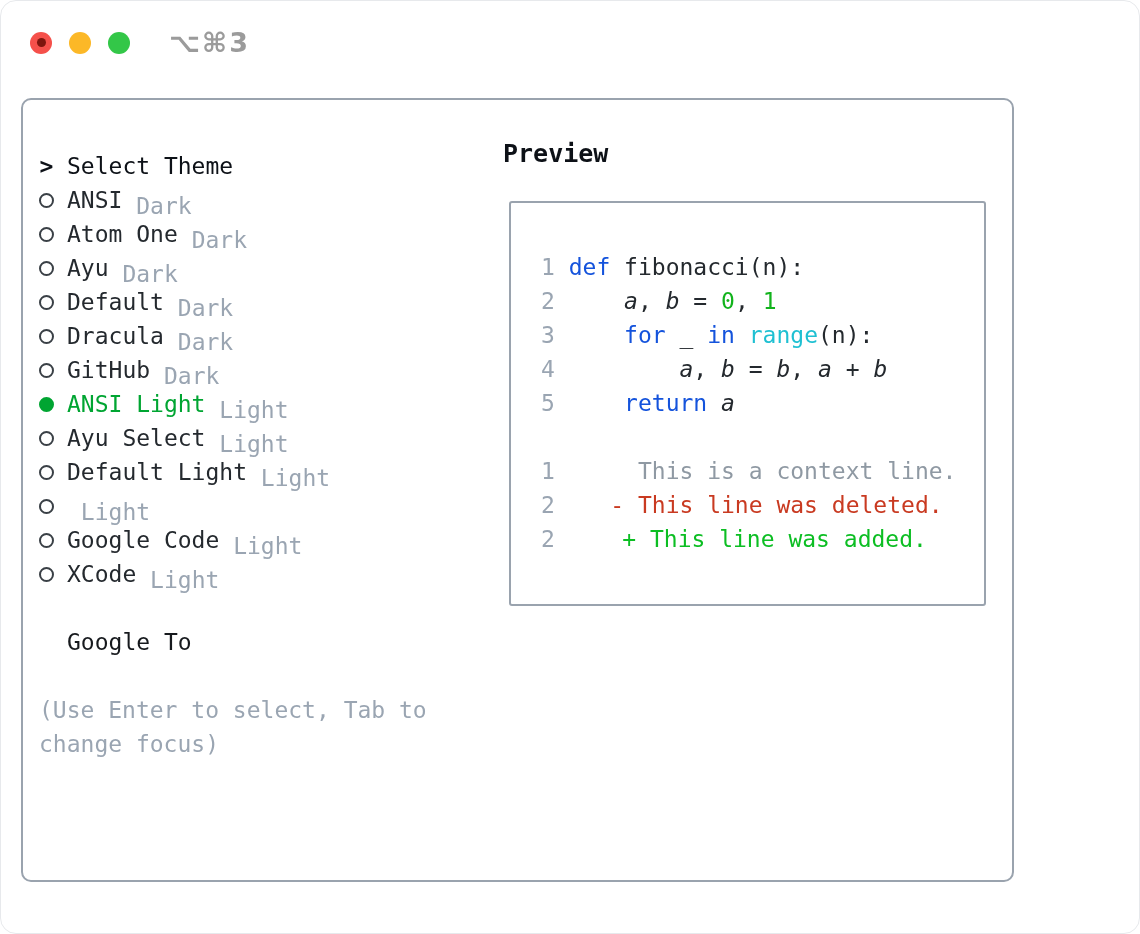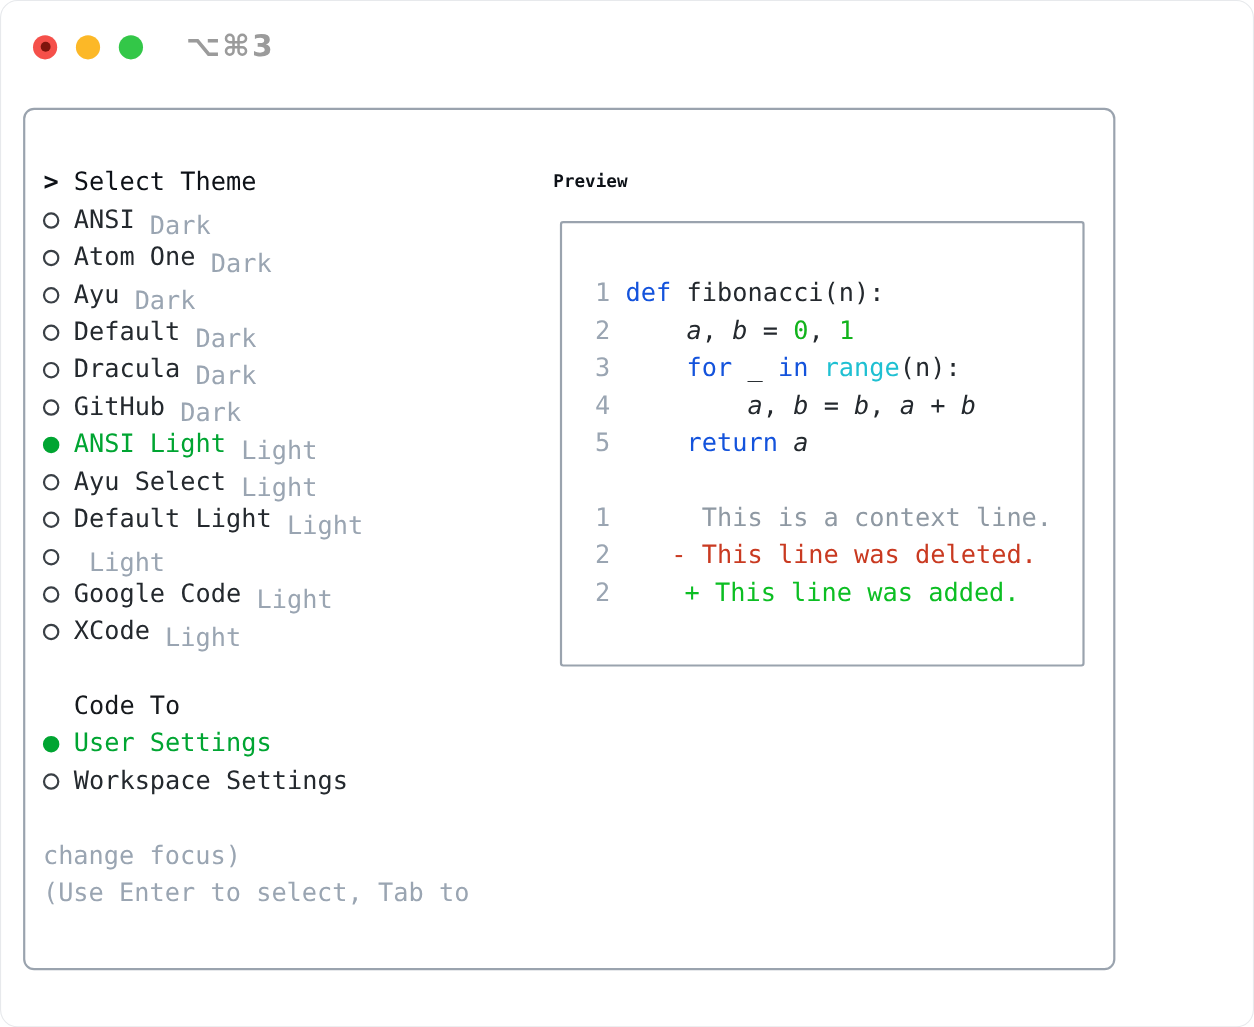--- a/index.html
+++ b/index.html
@@ -27,22 +27,22 @@
   .prompt{font-weight:bold;color:#0d1117;}
   .heading-label{font-weight:normal;color:#0d1117;}
   .radio{box-sizing:border-box;width:15px;height:15px;border:2px solid #3a4046;border-radius:50%;}
   .item .label{color:var(--text);text-align:center;}
   .item .suffix{color:var(--muted);margin-top:11px;}
   .item.selected .label{color:var(--accent-green);}
   .item.selected .radio{background:var(--accent-green);border-color:var(--accent-green);}
   .apply-heading .label{color:#16191d;}
   .help-row{color:var(--muted);}
   
-  .preview-label{position:absolute;left:480px;top:47px;height:34px;display:flex;align-items:center;
-    font-size:16px;font-weight:bold;color:#0d1117;}
+  .preview-label{position:absolute;left:480px;top:36px;height:34px;display:flex;align-items:center;
+    font-size:25px;font-weight:bold;color:#0d1117;}
   .preview-box{position:absolute;left:486px;top:101px;width:477px;height:405px;box-sizing:border-box;
     border:2px solid var(--border);border-radius:3px;background:#fff;overflow:hidden;}
   #code{margin:0;padding:47px 0 0 30px;font-size:23px;line-height:34px;
     font-family:"DejaVu Sans Mono","Liberation Mono",monospace;}
   .cl{height:34px;white-space:pre;color:var(--text);}
   .ln{color:var(--muted);}
   .kw{color:var(--keyword-blue);}
   .fn{color:var(--function-cyan);}
   .num{color:var(--number-green);}
   .var{font-style:italic;}
@@ -81,29 +81,25 @@
           <div class="row item selected"><span class="cell"><span class="radio"></span></span><span class="label">ANSI Light</span><span class="suffix"> Light</span></div>
           <div class="row item"><span class="cell"><span class="radio"></span></span><span class="label">Ayu Select</span><span class="suffix"> Light</span></div>
           <div class="row item"><span class="cell"><span class="radio"></span></span><span class="label">Default Light</span><span class="suffix"> Light</span></div>
           <div class="row item"><span class="cell"><span class="radio"></span></span><span class="suffix"> Light</span></div>
           <div class="row item"><span class="cell"><span class="radio"></span></span><span class="label">Google Code</span><span class="suffix"> Light</span></div>
           <div class="row item"><span class="cell"><span class="radio"></span></span><span class="label">XCode</span><span class="suffix"> Light</span></div>
         </div>
       <div class="row"></div>
       <div class="row apply-heading">
         <span class="cell"></span>
-        <span class="label">Code To</span>
+        <span class="label">Google To</span>
       </div>
-      <div id="apply-list">
-          <div class="row item selected"><span class="cell"><span class="radio"></span></span><span class="label">User Settings</span></div>
-          <div class="row item"><span class="cell"><span class="radio"></span></span><span class="label">Workspace Settings</span></div>
-        </div>
       <div class="row"></div>
+      <div class="row help-row">(Use Enter to select, Tab to</div>
       <div class="row help-row">change focus)</div>
-      <div class="row help-row">(Use Enter to select, Tab to</div>
     </div>
 
     <div class="preview-label">Preview</div>
 
     <div class="preview-box">
       <pre id="code"><div class="cl"><span class="ln">1 </span><span class="kw">def</span><span> fibonacci(n):</span></div><div class="cl"><span class="ln">2 </span><span>    </span><span class="var">a</span><span>, </span><span class="var">b</span><span> = </span><span class="num">0</span><span>, </span><span class="num">1</span></div><div class="cl"><span class="ln">3 </span><span>    </span><span class="kw">for</span><span> _ </span><span class="kw">in</span><span> </span><span class="fn">range</span><span>(n):</span></div><div class="cl"><span class="ln">4 </span><span>        </span><span class="var">a</span><span>, </span><span class="var">b</span><span> = </span><span class="var">b</span><span>, </span><span class="var">a</span><span> + </span><span class="var">b</span></div><div class="cl"><span class="ln">5 </span><span>    </span><span class="kw">return</span><span> </span><span class="var">a</span></div><div class="cl"> </div><div class="cl"><span class="ln">1 </span><span>     </span><span class="ctx">This is a context line.</span></div><div class="cl"><span class="ln">2 </span><span>   </span><span class="del">- This line was deleted.</span></div><div class="cl"><span class="ln">2 </span><span>   </span><span class="add">+ This line was added.</span></div></pre>
     </div>
 
   </div>
 </div>

